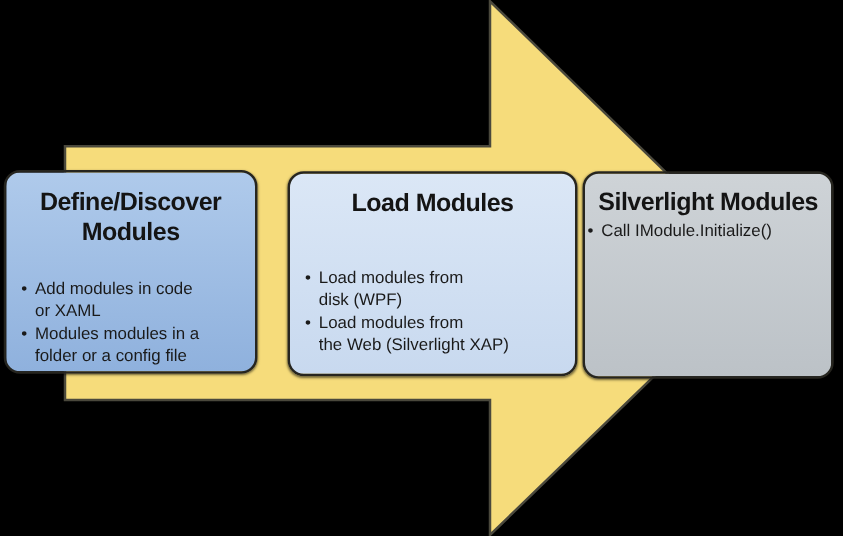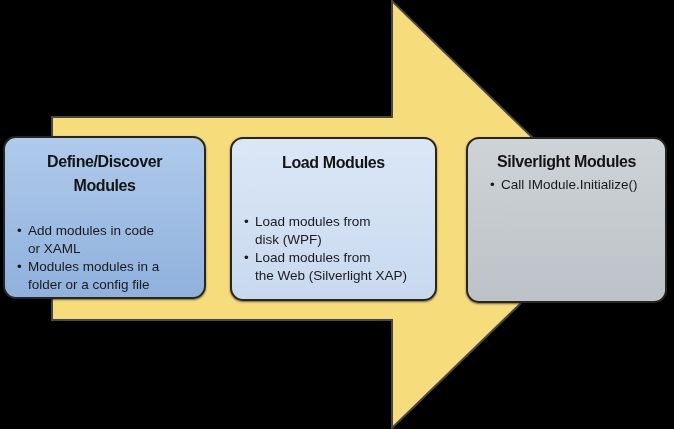--- a/index.html
+++ b/index.html
@@ -22,31 +22,31 @@
     border:2px solid #26251f;
     border-radius:13px;
     color:#161616;
     box-shadow:0 1px 2px rgba(0,0,0,.55);
   }
   .box-define{
     left:3px;top:136px;width:203px;height:163px;
     background:linear-gradient(180deg,#afcaeb 0%,#8fb1dd 100%);
   }
   .box-load{
-    left:230px;top:137px;width:207px;height:164px;
+    left:230px;top:137px;width:232px;height:164px;
     background:linear-gradient(180deg,#dbe7f6 0%,#c8d9ef 100%);
   }
   .box-init{
     left:466px;top:137px;width:201px;height:166px;
     background:linear-gradient(180deg,#ced3d7 0%,#bcc2c7 100%);
   }
 
   .box h2{
     margin:12px 4px 0 4px;
-    font-size:16px;
+    font-size:20px;
     line-height:24px;
     font-weight:bold;
     text-align:center;
     letter-spacing:-0.4px;
     white-space:pre-line;
     color:#141414;
   }
   .bullets{
     margin:0;padding:0 4px 0 10px;
     list-style:none;
@@ -59,21 +59,21 @@
     padding-left:13px;
     white-space:pre-line;
   }
   .bullets li::before{
     content:"\2022";
     position:absolute;
     left:2px;top:0;
   }
   .box-define .bullets{margin-top:24px;}
   .box-load   .bullets{margin-top:38px;}
-  .box-init   .bullets{margin-top:2px;line-height:17px;padding-left:20px;}
+  .box-init   .bullets{margin-top:2px;line-height:17px;padding-left:0;}
   .box-init h2{margin-top:11px;}
 </style>
 </head>
 <body>
 
 <div class="stage">
 
   <svg class="arrow-svg" width="674" height="429" viewBox="0 0 674 429" aria-hidden="true">
     <polygon points="52,117 392,117 392,1 612,215 392,428 392,320 52,320" stroke-width="2" stroke-linejoin="miter" stroke="#4a483c" fill="#F6DC7B"></polygon>
   </svg>

